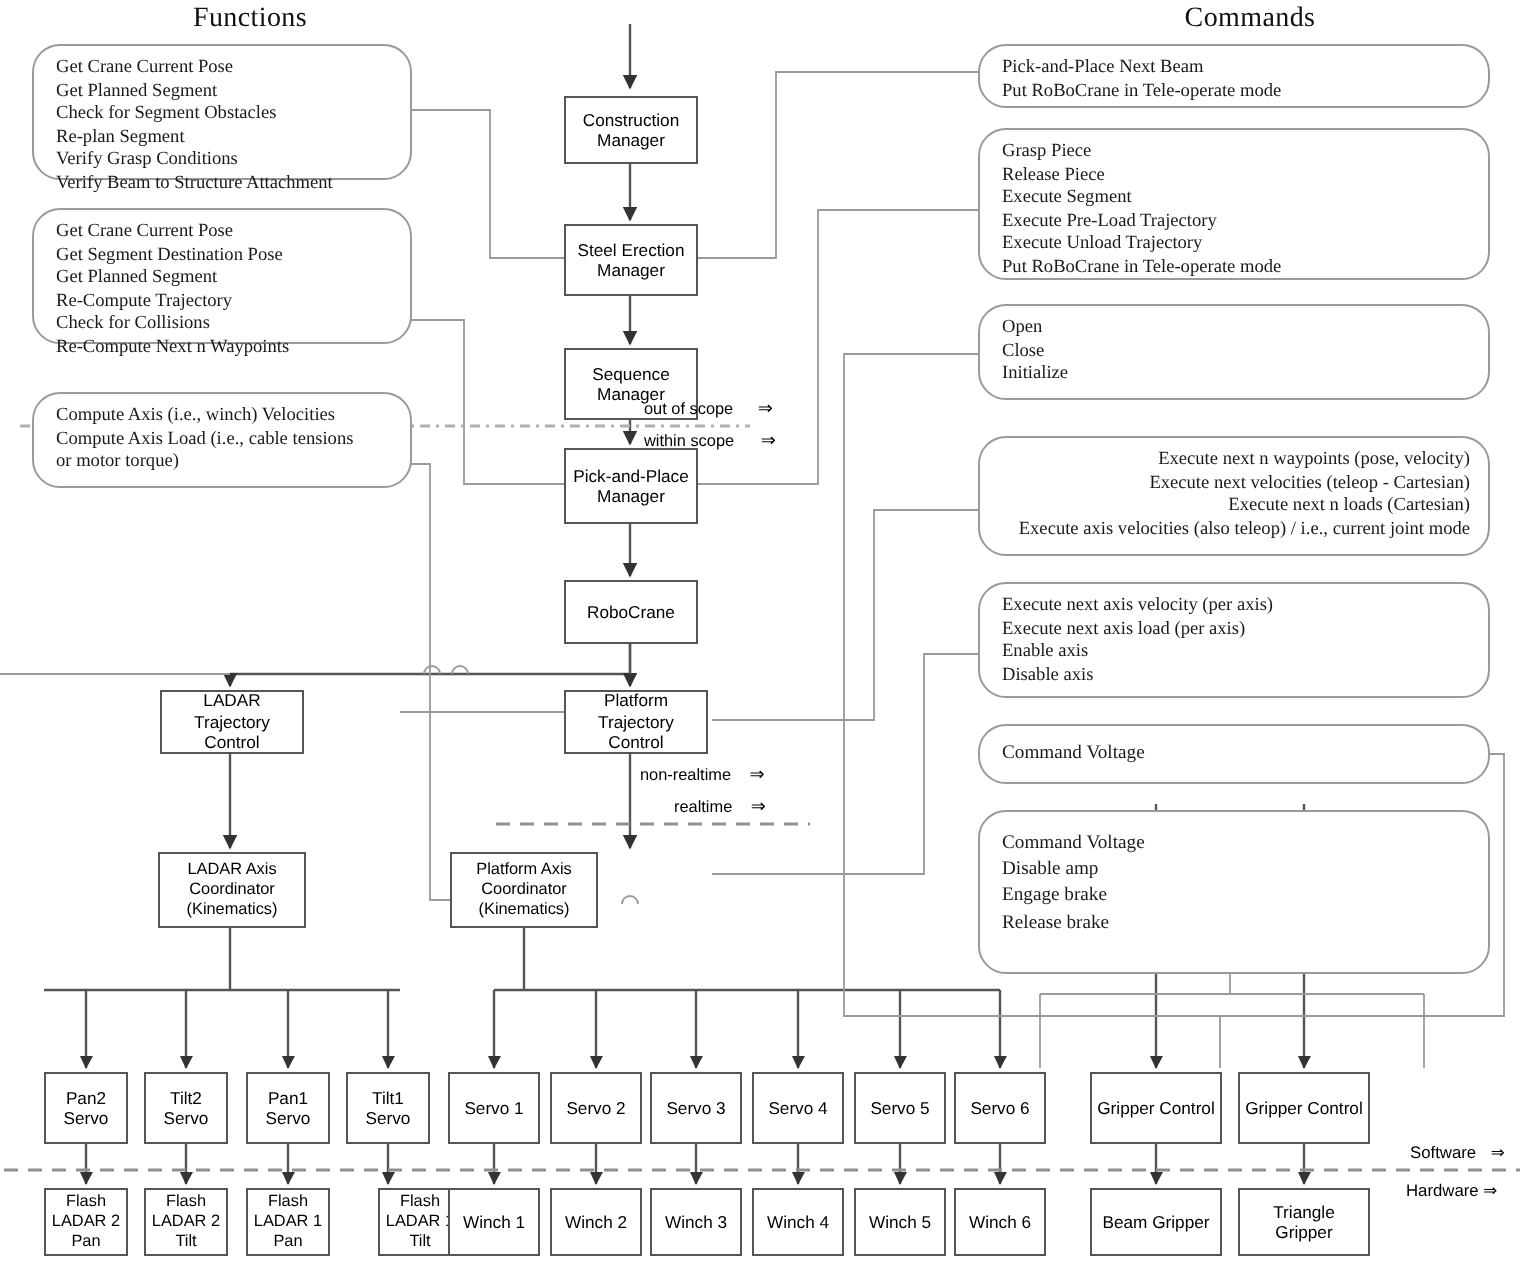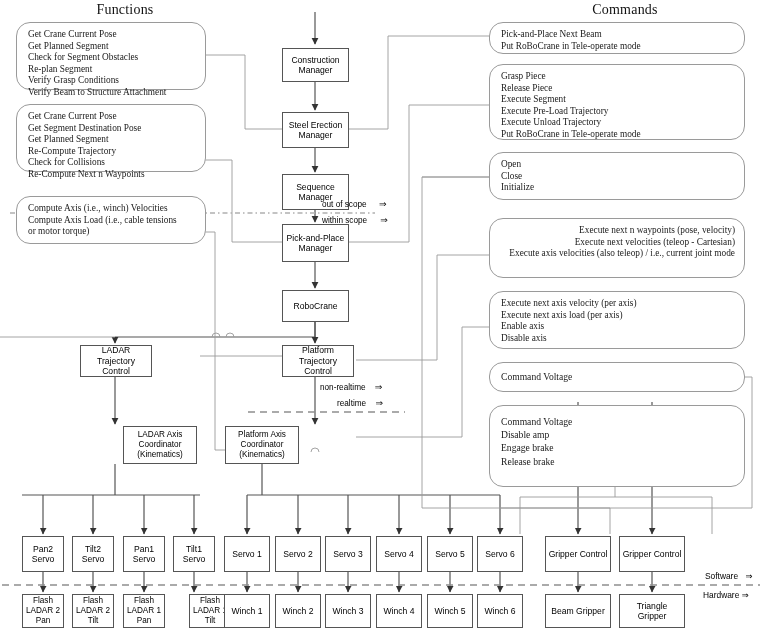--- a/index.html
+++ b/index.html
@@ -203,20 +203,21 @@
 
   <div class="rbox" style="left:489px;top:152px;width:256px;height:48px;">
     <div class="ln">Open</div>
     <div class="ln">Close</div>
     <div class="ln">Initialize</div>
   </div>
 
   <div class="rbox" style="left:489px;top:218px;width:256px;height:60px;text-align:right;">
     <div class="ln">Execute next n waypoints (pose, velocity)</div>
     <div class="ln">Execute next velocities (teleop - Cartesian)</div>
+    <div class="ln">Execute next n loads (Cartesian)</div>
     <div class="ln">Execute axis velocities (also teleop) / i.e., current joint mode</div>
   </div>
 
   <div class="rbox" style="left:489px;top:291px;width:256px;height:58px;">
     <div class="ln">Execute next axis velocity (per axis)</div>
     <div class="ln">Execute next axis load (per axis)</div>
     <div class="ln">Enable axis</div>
     <div class="ln">Disable axis</div>
   </div>
 
@@ -233,21 +234,21 @@
 
   <div class="pbox" style="left:282px;top:48px;width:67px;height:34px;">Construction Manager</div>
   <div class="pbox" style="left:282px;top:112px;width:67px;height:36px;">Steel Erection Manager</div>
   <div class="pbox" style="left:282px;top:174px;width:67px;height:36px;">Sequence Manager</div>
   <div class="pbox" style="left:282px;top:290px;width:67px;height:32px;">RoboCrane</div>
   <div class="pbox" style="left:282px;top:224px;width:67px;height:38px;">Pick-and-Place Manager</div>
 
   <div class="pbox" style="left:80px;top:345px;width:72px;height:32px;">LADAR Trajectory Control</div>
   <div class="pbox" style="left:282px;top:345px;width:72px;height:32px;">Platform Trajectory Control</div>
 
-  <div class="pbox small" style="left:79px;top:426px;width:74px;height:38px;margin-left:44px;">LADAR Axis Coordinator (Kinematics)</div>
+  <div class="pbox small" style="left:79px;top:426px;width:74px;height:38px;">LADAR Axis Coordinator (Kinematics)</div>
   <div class="pbox small" style="left:225px;top:426px;width:74px;height:38px;">Platform Axis Coordinator (Kinematics)</div>
 
   <div class="pbox" style="left:22px;top:536px;width:42px;height:36px;">Pan2 Servo</div>
   <div class="pbox" style="left:72px;top:536px;width:42px;height:36px;">Tilt2 Servo</div>
   <div class="pbox" style="left:123px;top:536px;width:42px;height:36px;">Pan1 Servo</div>
   <div class="pbox" style="left:173px;top:536px;width:42px;height:36px;">Tilt1 Servo</div>
   <div class="pbox" style="left:224px;top:536px;width:46px;height:36px;">Servo 1</div>
   <div class="pbox" style="left:275px;top:536px;width:46px;height:36px;">Servo 2</div>
   <div class="pbox" style="left:325px;top:536px;width:46px;height:36px;">Servo 3</div>
   <div class="pbox" style="left:376px;top:536px;width:46px;height:36px;">Servo 4</div>

